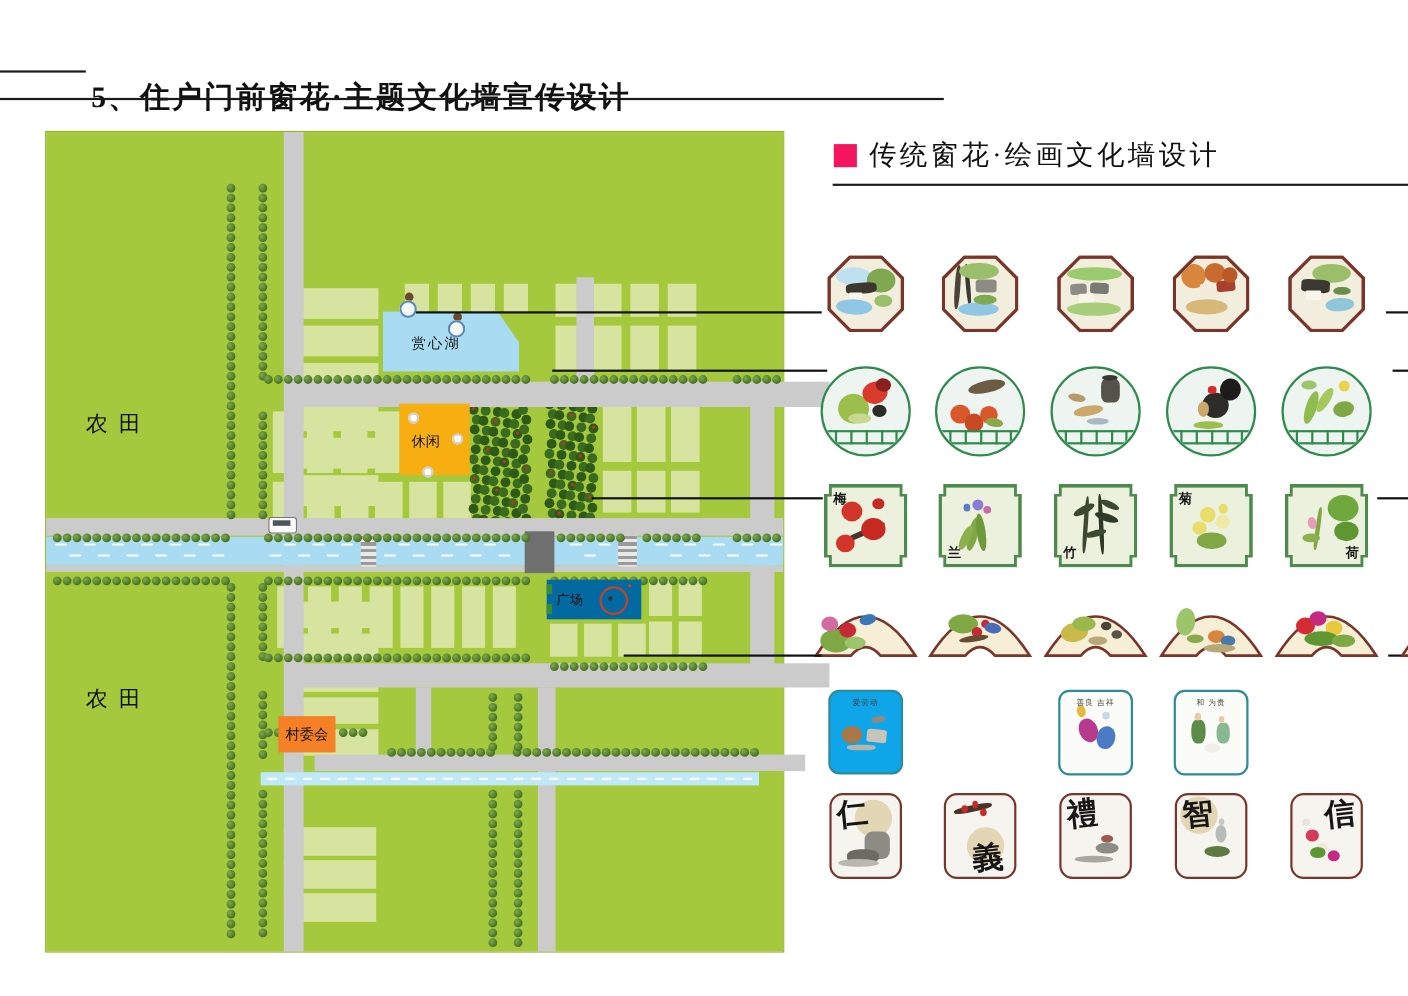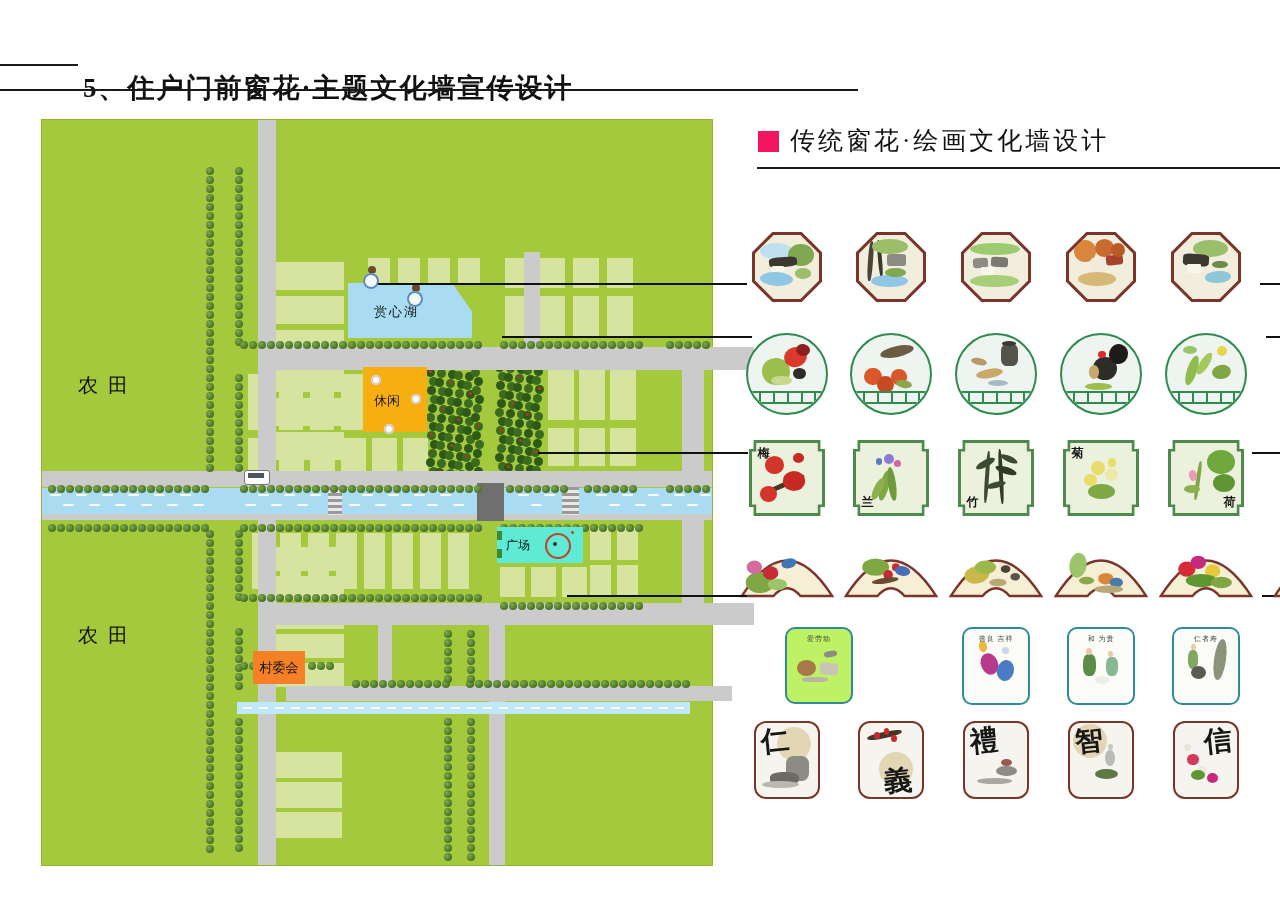--- a/index.html
+++ b/index.html
@@ -766,21 +766,21 @@
       <div class="tree" style="left: 425px; top: 706px;"></div>
       <div class="tree" style="left: 425px; top: 715px;"></div>
       <div class="tree" style="left: 425px; top: 724px;"></div>
       <div class="tree" style="left: 425px; top: 733px;"></div>
       <div class="abs" style="left: 321px; top: 247px; width: 64px; height: 65px; background: rgb(246, 174, 16);">
         <div class="abs" style="left: 8px; top: 8px; width: 10px; height: 10px; border-radius: 50%; background: rgb(255, 255, 255); box-shadow: rgb(207, 207, 207) 0px 0px 0px 2px inset;"></div>
         <div class="abs" style="left: 48px; top: 27px; width: 10px; height: 10px; border-radius: 50%; background: rgb(255, 255, 255); box-shadow: rgb(207, 207, 207) 0px 0px 0px 2px inset;"></div>
         <div class="abs" style="left: 21px; top: 57px; width: 10px; height: 10px; border-radius: 50%; background: rgb(255, 255, 255); box-shadow: rgb(207, 207, 207) 0px 0px 0px 2px inset;"></div>
         <div class="zone-label" style="left: 11px; top: 25px; font-size: 13px;">休闲</div>
       </div>
-      <div class="abs" style="left: 455px; top: 407px; width: 86px; height: 36px; background: #5eead4;">
+      <div class="abs" style="left: 455px; top: 407px; width: 86px; height: 36px; background: #0369a1;">
         <div class="abs" style="left: 0px; top: 4px; width: 5px; height: 9px; background: rgb(58, 138, 58);"></div>
         <div class="abs" style="left: 0px; top: 22px; width: 5px; height: 9px; background: rgb(58, 138, 58);"></div>
         <div class="abs" style="left: 48px; top: 6px; width: 22px; height: 22px; border-radius: 50%; border: 2px solid rgb(192, 68, 40);"></div>
         <div class="abs" style="left: 56px; top: 15px; width: 4px; height: 4px; border-radius: 50%; background: rgb(51, 51, 51);"></div>
         <div class="abs" style="left: 74px; top: 4px; width: 3px; height: 3px; border-radius: 50%; background: rgb(192, 68, 40);"></div>
         <div class="zone-label" style="left: 9px; top: 10px; font-size: 12px;">广场</div>
       </div>
       <div class="abs" style="left: 211px; top: 531px; width: 52px; height: 33px; background: rgb(245, 128, 37); display: flex; align-items: center; justify-content: center;">
         <div class="zone-label" style="position: static; font-size: 13px;">村委会</div>
       </div>
@@ -1012,21 +1012,21 @@
       <ellipse cx="35" cy="42" rx="8" ry="4" fill="#8ca84c"></ellipse>
     </svg>
     <svg viewBox="0 0 100 64" style="position: absolute; left: 1158px; top: 540px; width: 96px; height: 62px; overflow: visible;">
       <path d="M3,58 Q50,-16 97,58 L64,58 Q50,42 36,58 Z" fill="#f6efd6" stroke="#7a352b" stroke-width="2.5"></path>
       <ellipse cx="30" cy="30" rx="9" ry="8" fill="#d42b35"></ellipse>
       <ellipse cx="42" cy="23" rx="8" ry="7" fill="#c62a80"></ellipse>
       <ellipse cx="57" cy="32" rx="8" ry="7" fill="#e8c83c"></ellipse>
       <ellipse cx="45" cy="42" rx="16" ry="7" fill="#5e9632"></ellipse>
       <ellipse cx="66" cy="44" rx="11" ry="6" fill="#7fa845"></ellipse>
     </svg>
-    <div class="med" style="left: 753px; top: 627px; width: 68px; height: 77px; background: #bef264; border: 2px solid rgb(47, 140, 150); border-radius: 10px; overflow: hidden; box-sizing: border-box; margin-left: 32px;">
+    <div class="med" style="left: 753px; top: 627px; width: 68px; height: 77px; background: #0ea5e9; border: 2px solid rgb(47, 140, 150); border-radius: 10px; overflow: hidden; box-sizing: border-box;">
       <div class="abs" style="inset: 0px; overflow: hidden;">
         <div class="blob" style="left: 16%; top: 42%; width: 30%; height: 22%; background: rgb(168, 120, 72); transform: rotate(0deg); border-radius: 50%;"></div>
         <div class="blob" style="left: 52%; top: 46%; width: 28%; height: 16%; background: rgb(201, 196, 184); transform: rotate(6deg); border-radius: 20%;"></div>
         <div class="blob" style="left: 58%; top: 30%; width: 20%; height: 8%; background: rgb(140, 140, 132); transform: rotate(-10deg); border-radius: 40%;"></div>
         <div class="blob" style="left: 24%; top: 66%; width: 40%; height: 6%; background: rgb(184, 180, 168); transform: rotate(0deg); border-radius: 40%;"></div>
         <div class="med-cap">爱劳动</div>
       </div>
     </div>
     <div class="med" style="left: 1067px; top: 627px; width: 68px; height: 78px; background: rgb(251, 251, 248); border: 2px solid rgb(47, 140, 150); border-radius: 10px; overflow: hidden; box-sizing: border-box;">
       <div class="abs" style="inset: 0px; overflow: hidden;">
@@ -1038,29 +1038,20 @@
         <div class="med-cap">和 为贵</div>
       </div>
     </div>
     <div class="med" style="left: 962px; top: 627px; width: 68px; height: 78px; background: rgb(251, 251, 248); border: 2px solid rgb(47, 140, 150); border-radius: 10px; overflow: hidden; box-sizing: border-box;">
       <div class="abs" style="inset: 0px; overflow: hidden;">
         <div class="blob" style="left: 26%; top: 32%; width: 26%; height: 30%; background: rgb(184, 58, 140); transform: rotate(-22deg); border-radius: 60%;"></div>
         <div class="blob" style="left: 52%; top: 42%; width: 26%; height: 28%; background: rgb(74, 123, 196); transform: rotate(14deg); border-radius: 60%;"></div>
         <div class="blob" style="left: 24%; top: 16%; width: 13%; height: 15%; background: rgb(232, 184, 60); transform: rotate(-10deg); border-radius: 60%;"></div>
         <div class="blob" style="left: 60%; top: 24%; width: 10%; height: 10%; background: rgb(201, 216, 232); transform: rotate(0deg); border-radius: 60%;"></div>
         <div class="med-cap">善良 吉祥</div>
-      </div>
-    </div>
-    <div class="med" style="left: 1172px; top: 627px; width: 68px; height: 78px; background: rgb(251, 251, 248); border: 2px solid rgb(47, 140, 150); border-radius: 10px; overflow: hidden; box-sizing: border-box;">
-      <div class="abs" style="inset: 0px; overflow: hidden;">
-        <div class="blob" style="left: 22%; top: 28%; width: 16%; height: 26%; background: rgb(127, 168, 96); transform: rotate(0deg); border-radius: 40%;"></div>
-        <div class="blob" style="left: 26%; top: 50%; width: 24%; height: 18%; background: rgb(90, 90, 82); transform: rotate(0deg); border-radius: 50%;"></div>
-        <div class="blob" style="left: 62%; top: 14%; width: 18%; height: 56%; background: rgb(140, 148, 120); transform: rotate(8deg); border-radius: 50%;"></div>
-        <div class="blob" style="left: 26%; top: 20%; width: 8%; height: 8%; background: rgb(232, 201, 168); transform: rotate(0deg); border-radius: 60%;"></div>
-        <div class="med-cap">仁者寿</div>
       </div>
     </div>
     <div class="med" style="left: 754px; top: 721px; width: 66px; height: 78px; background: rgb(245, 244, 239); border: 2.5px solid rgb(122, 53, 43); border-radius: 12px; overflow: hidden; box-sizing: border-box;">
       <div class="abs" style="inset: 0px; overflow: hidden;">
         <div class="abs" style="left: calc(62% - 17px); top: calc(28% - 17px); width: 34px; height: 34px; border-radius: 50%; background: rgb(227, 214, 180);"></div>
         <div class="blob" style="left: 48%; top: 44%; width: 38%; height: 34%; background: rgb(140, 140, 132); transform: rotate(0deg); border-radius: 30%;"></div>
         <div class="blob" style="left: 22%; top: 66%; width: 48%; height: 18%; background: rgb(107, 107, 99); transform: rotate(0deg); border-radius: 40%;"></div>
         <div class="blob" style="left: 10%; top: 78%; width: 60%; height: 10%; background: rgb(184, 184, 176); transform: rotate(0deg); border-radius: 50%;"></div>
         <div class="med-char" style="font-size: 28px; left: 8%; top: 5%; transform: rotate(-6deg);">仁</div>
       </div>

